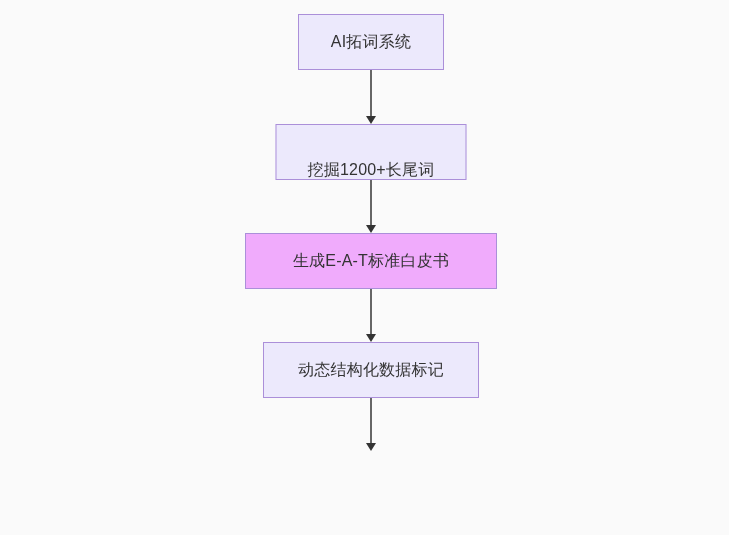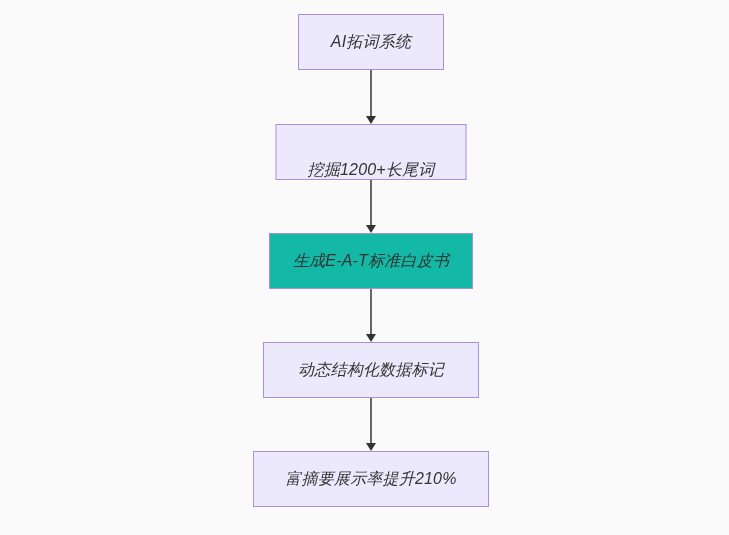--- a/index.html
+++ b/index.html
@@ -26,21 +26,20 @@
     position: absolute;
     box-sizing: border-box;
     background: #ece9fc;
     border: 1.5px solid #ab8fd9;
     border-radius: 0;
     display: flex;
     align-items: center;
     justify-content: center;
     height: 56px;
     transform: translateX(-50%);
-    font-style: italic;
   }
 
   .flow-node-label {
     font-size: 16px;
     line-height: 1.2;
     color: #333333;
     text-align: center;
     letter-spacing: 0.2px;
     white-space: nowrap;
     font-weight: 400;
@@ -90,35 +89,32 @@
 
   <div class="flow-node" style="left: 371px; top: 124px; width: 191px; background: rgb(236, 233, 252); border-color: rgb(171, 143, 217); align-items: flex-end;">
     <span class="flow-node-label" style="color: rgb(51, 51, 51);">挖掘1200+长尾词</span>
   </div>
 
   <div class="flow-edge" style="left: 371px; top: 180px; height: 53px;">
     <div class="edge-line" style="height: 46px; background: rgb(102, 102, 102);"></div>
     <div class="edge-arrowhead" style="border-top-color: rgb(51, 51, 51);"></div>
   </div>
 
-  <div class="flow-node" style="left: 371px; top: 233px; width: 204px; background: #14b8a6; border-color: rgb(171, 143, 217);">
+  <div class="flow-node" style="left: 371px; top: 233px; width: 252px; background: #f0abfc; border-color: rgb(171, 143, 217);">
     <span class="flow-node-label" style="color: rgb(51, 51, 51);">生成E-A-T标准白皮书</span>
   </div>
 
   <div class="flow-edge" style="left: 371px; top: 289px; height: 53px;">
     <div class="edge-line" style="height: 46px; background: rgb(102, 102, 102);"></div>
     <div class="edge-arrowhead" style="border-top-color: rgb(51, 51, 51);"></div>
   </div>
 
   <div class="flow-node" style="left: 371px; top: 342px; width: 216px; background: rgb(236, 233, 252); border-color: rgb(171, 143, 217);">
     <span class="flow-node-label" style="color: rgb(51, 51, 51);">动态结构化数据标记</span>
   </div>
 
   <div class="flow-edge" style="left: 371px; top: 398px; height: 53px;">
     <div class="edge-line" style="height: 46px; background: rgb(102, 102, 102);"></div>
     <div class="edge-arrowhead" style="border-top-color: rgb(51, 51, 51);"></div>
   </div>
 
-  <div class="flow-node" style="left: 371px; top: 451px; width: 236px; background: rgb(236, 233, 252); border-color: rgb(171, 143, 217);">
-    <span class="flow-node-label" style="color: rgb(51, 51, 51);">富摘要展示率提升210%</span>
-  </div>
 
 </div>
 
 </body></html>

